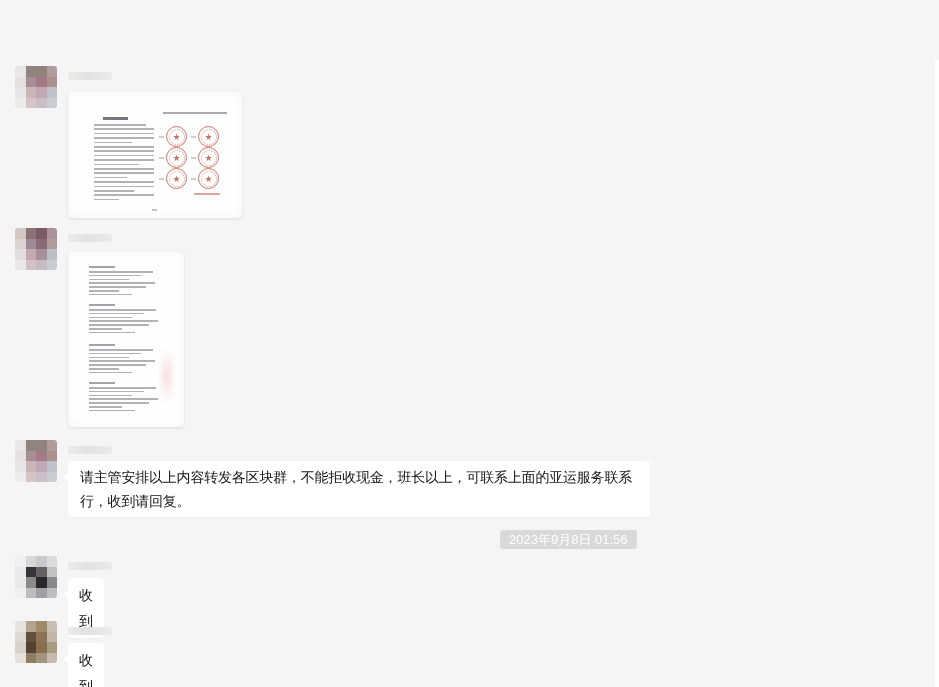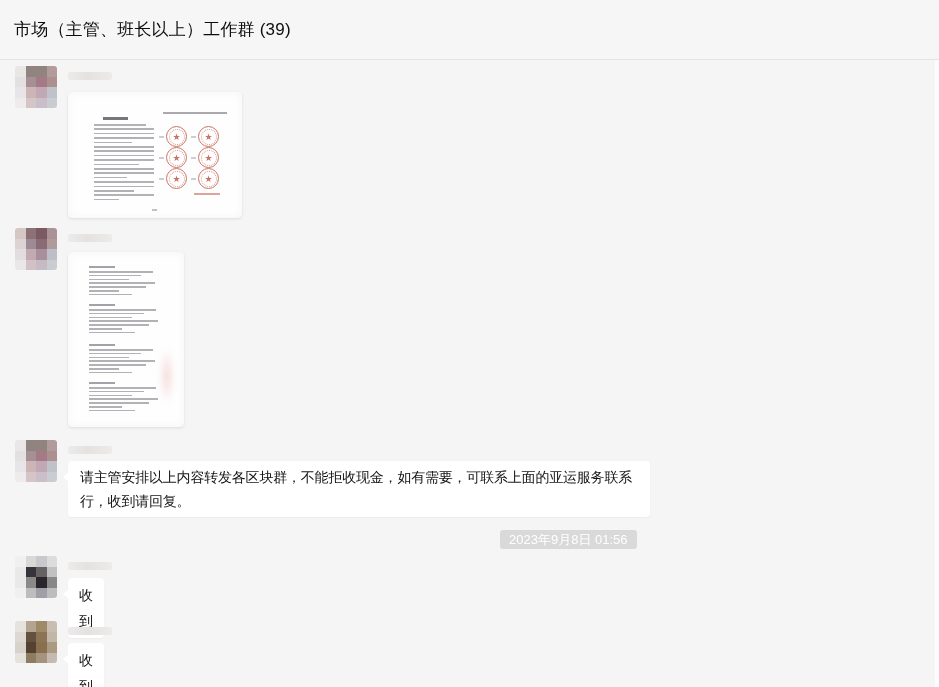--- a/index.html
+++ b/index.html
@@ -65,23 +65,20 @@
   .d2-line { position:absolute; left:21px; height:1.7px; background:var(--doc-text,#b2b2b6); }
   .d2-smudge { position:absolute; left:92px; top:95px; width:14px; height:58px; border-radius:50%;
                background:radial-gradient(closest-side, rgba(228,150,148,.38), rgba(228,150,148,0));
                filter:blur(3px); }
 </style>
 </head>
 <body>
 
 <div class="app">
 
-  <div class="header">
-    <div class="title">市场（主管、班长以上）工作群 (39)</div>
-  </div>
 
   <div class="msg" style="top:66px">
     <div class="avatar">
         <div style="background: rgb(233, 231, 229);"></div>
         <div style="background: rgb(143, 132, 128);"></div>
         <div style="background: rgb(145, 132, 127);"></div>
         <div style="background: rgb(178, 156, 155);"></div>
         <div style="background: rgb(228, 224, 226);"></div>
         <div style="background: rgb(167, 143, 150);"></div>
         <div style="background: rgb(163, 122, 134);"></div>
@@ -221,21 +218,21 @@
         <div style="background: rgb(205, 180, 181);"></div>
         <div style="background: rgb(194, 168, 181);"></div>
         <div style="background: rgb(191, 194, 201);"></div>
         <div style="background: rgb(237, 235, 236);"></div>
         <div style="background: rgb(213, 197, 199);"></div>
         <div style="background: rgb(202, 191, 201);"></div>
         <div style="background: rgb(201, 204, 209);"></div>
       </div>
     <div class="name-bar"></div>
     <div class="content" style="top:21px">
-      <div class="bubble multiline">请主管安排以上内容转发各区块群，不能拒收现金，如有需要，可联系上面的亚运服务联系行，收到请回复。</div>
+      <div class="bubble multiline">请主管安排以上内容转发各区块群，不能拒收现金，班长以上，可联系上面的亚运服务联系行，收到请回复。</div>
     </div>
   </div>
 
   <div class="timestamp">2023年9月8日 01:56</div>
 
   <div class="msg" style="top:556px">
     <div class="avatar">
         <div style="background: rgb(240, 240, 240);"></div>
         <div style="background: rgb(216, 216, 216);"></div>
         <div style="background: rgb(201, 201, 205);"></div>

